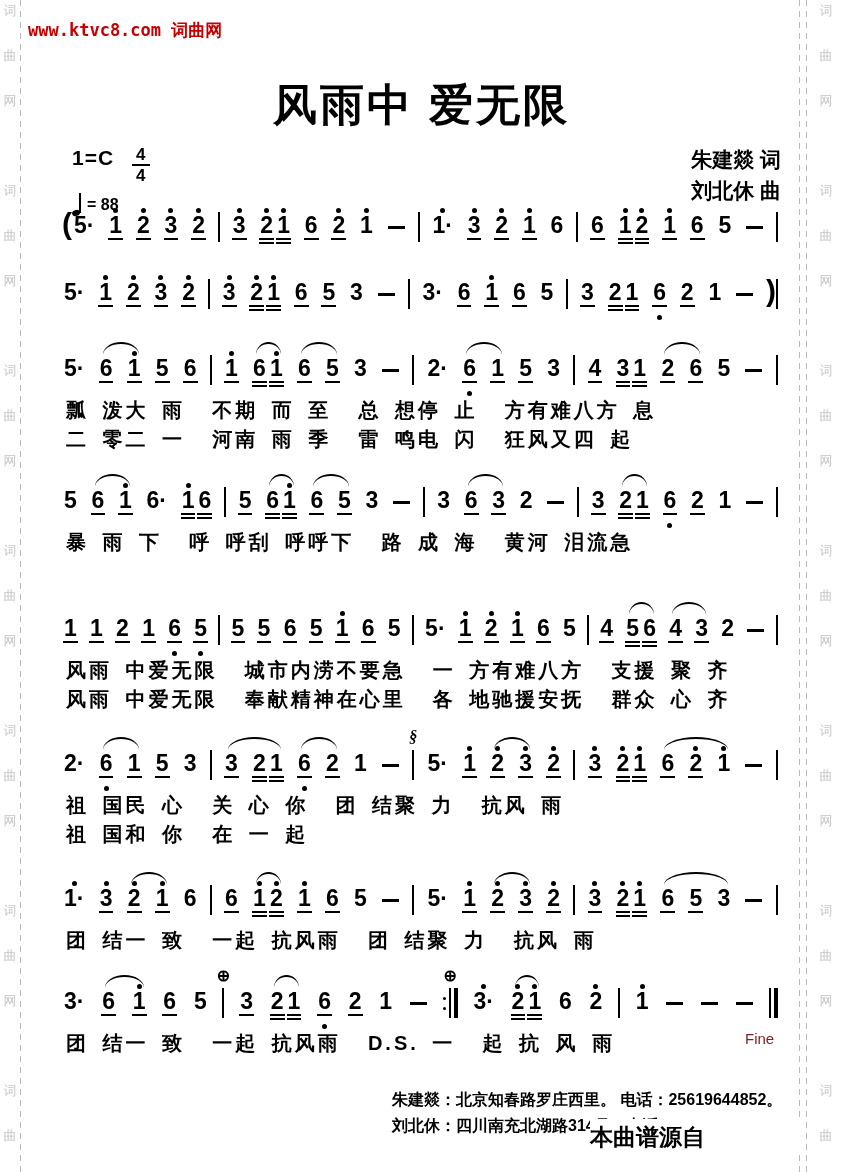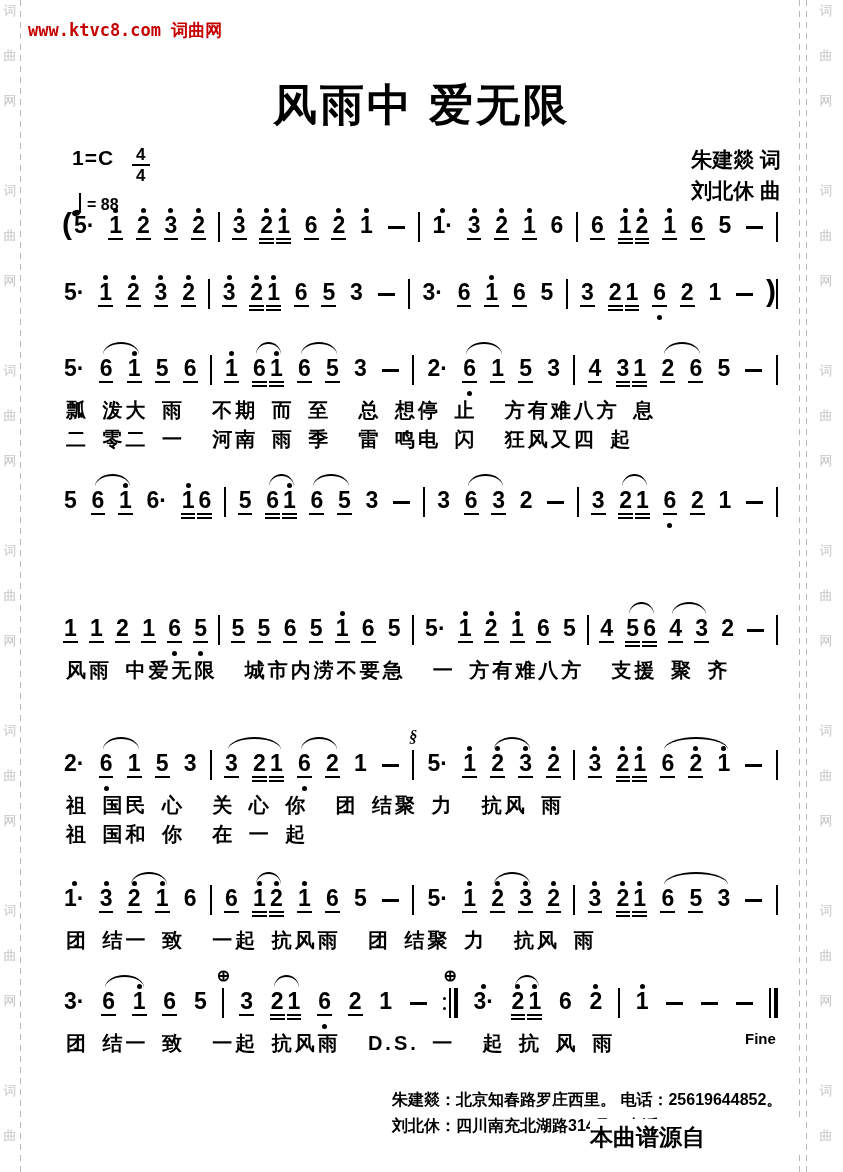--- a/index.html
+++ b/index.html
@@ -58,21 +58,21 @@
   .above{position:absolute;top:-22px;left:50%;transform:translateX(-50%);
          font-size:16px;font-weight:bold;font-family:"Liberation Serif",serif;}
   .above.segno{font-style:italic;}
   .arc{position:absolute;top:-7px;height:14px;border-top:2.5px solid #000;
        border-radius:100% 100% 0 0 / 160% 160% 0 0;}
   .lyr{white-space:pre;font-weight:bold;font-size:20px;letter-spacing:3px;word-spacing:5px;
        line-height:28px;padding-left:4px;margin-top:1px;color:#000;}
   
   .foot1{position:absolute;left:392px;top:1090px;font-size:16px;font-weight:bold;}
   .foot2{position:absolute;left:392px;top:1116px;font-size:16px;font-weight:bold;}
-  .fine{position:absolute;left:745px;top:1030px;color:#000000;font-weight:bold;font-size:15px;}
+  .fine{position:absolute;left:745px;top:1030px;color:#7f1d1d;font-weight:normal;font-size:15px;}
   .stamp{position:absolute;left:590px;top:1119px;width:215px;height:36px;background:#fff;
          display:flex;align-items:center;z-index:5;}
   .stamp .sp1{font-weight:bold;font-size:23px;color:#000;}
   .stamp .sp2{font-weight:bold;font-size:23px;color:#e5007d;margin-left:40px;}
 </style>
 </head>
 <body>
 
 <div class="vdash" style="left:20px"></div>
 <div class="vdash" style="left:799px"></div>
@@ -903,20 +903,21 @@
         </div>
         <div class="cell">
           <div class="bar"></div>
         </div>
         <div class="arc" style="left: 32.75px; width: 35.25px;"></div>
         <div class="arc" style="left: 206.75px; width: 25.25px;"></div>
         <div class="arc" style="left: 250.75px; width: 36.25px;"></div>
         <div class="arc" style="left: 405.75px; width: 35.25px;"></div>
         <div class="arc" style="left: 559.75px; width: 25.25px;"></div>
       </div>
+      <div class="lyr">暴 雨 下  呼 呼刮 呼呼下  路 成 海  黄河 泪流急</div>
     </div>
     <div class="m-line line4">
       <div class="notes-row">
         <div class="cell">
           <div class="tok uu1">
             <div class="hd"></div>
             <div class="num">1</div>
             <div class="ld"></div>
           </div>
         </div>
@@ -1110,20 +1111,21 @@
         <div class="cell">
           <div class="dash"></div>
         </div>
         <div class="cell">
           <div class="bar"></div>
         </div>
         <div class="arc" style="left: 566.75px; width: 25.25px;"></div>
         <div class="arc" style="left: 609.75px; width: 34.25px;"></div>
       </div>
       <div class="lyr">风雨 中爱无限  城市内涝不要急  一 方有难八方  支援 聚 齐</div>
+      <div class="lyr">风雨 中爱无限  奉献精神在心里  各 地驰援安抚  群众 心 齐</div>
     </div>
     <div class="m-line line5">
       <div class="notes-row">
         <div class="cell">
           <div class="tok">
             <div class="hd"></div>
             <div class="num">2·</div>
             <div class="ld"></div>
           </div>
         </div>

